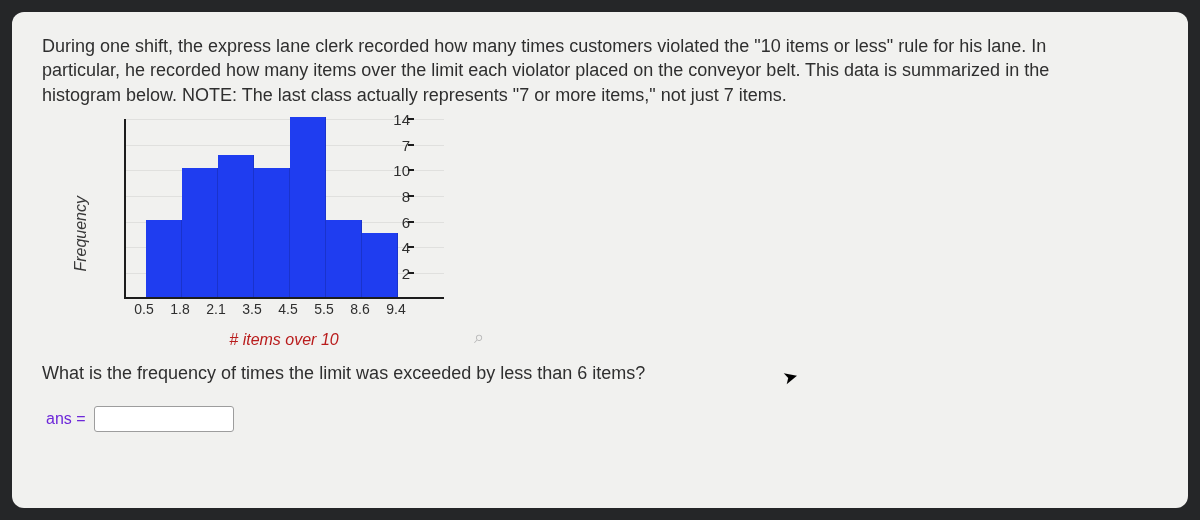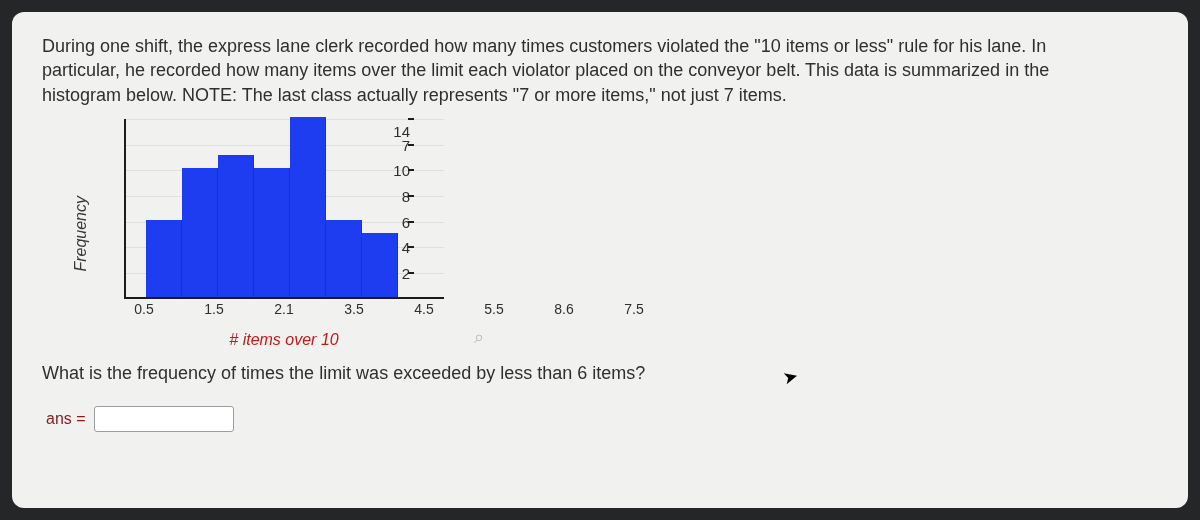--- a/index.html
+++ b/index.html
@@ -86,21 +86,20 @@
       background: #1f3df0;
       align-self: flex-end;
       border-right: 1px solid rgba(0,0,0,0.15);
     }
     .x-ticks {
       position: absolute;
       left: 30px;
       top: 182px;
       display: flex;
       padding-left: 2px;
-      gap: 34px;
     }
     .x-tick {
       width: 36px;
       text-align: center;
       font-size: 14px;
       color: #2f2f2f;
     }
     .xlabel {
       text-align: center;
       font-style: italic;
@@ -124,21 +123,21 @@
       margin-bottom: 22px;
     }
     .answer-row {
       display: flex;
       align-items: center;
       gap: 8px;
       margin-left: 4px;
     }
     .ans-label {
       font-size: 16px;
-      color: #7f1d1d;
+      color: #6d28d9;
     }
     .ans-input {
       width: 140px;
       height: 26px;
       border: 1px solid #9d9d9d;
       border-radius: 3px;
       padding: 2px 6px;
       font-size: 14px;
       background: #fff;
     }
@@ -187,32 +186,32 @@
           <div class="y-tick" style="top: 128.571px;">4</div>
           <div class="y-tick-mark" style="top: 128.571px;"></div>
           <div class="y-tick" style="top: 102.857px;">6</div>
           <div class="y-tick-mark" style="top: 102.857px;"></div>
           <div class="y-tick" style="top: 77.1429px;">8</div>
           <div class="y-tick-mark" style="top: 77.1429px;"></div>
           <div class="y-tick" style="top: 51px;">10</div>
           <div class="y-tick-mark" style="top: 51.4286px;"></div>
           <div class="y-tick" style="top: 25.7143px;">7</div>
           <div class="y-tick-mark" style="top: 25.7143px;"></div>
-          <div class="y-tick" style="top: 12px;">14</div>
+          <div class="y-tick" style="top: 0px;">14</div>
           <div class="y-tick-mark" style="top: 0px;"></div>
         </div>
       <div class="x-ticks" id="x-ticks">
           <div class="x-tick">0.5</div>
-          <div class="x-tick">1.5</div>
+          <div class="x-tick">1.8</div>
           <div class="x-tick">2.1</div>
           <div class="x-tick">3.5</div>
           <div class="x-tick">4.5</div>
           <div class="x-tick">5.5</div>
           <div class="x-tick">8.6</div>
-          <div class="x-tick">7.5</div>
+          <div class="x-tick">9.4</div>
         </div>
       <div class="xlabel"># items over 10</div>
       <span class="mag-icon">⌕</span>
     </div>
   </div>
 
   <p class="question">What is the frequency of times the limit was exceeded by less than 6 items?</p>
 
   <div class="answer-row">
     <span class="ans-label">ans =</span>

